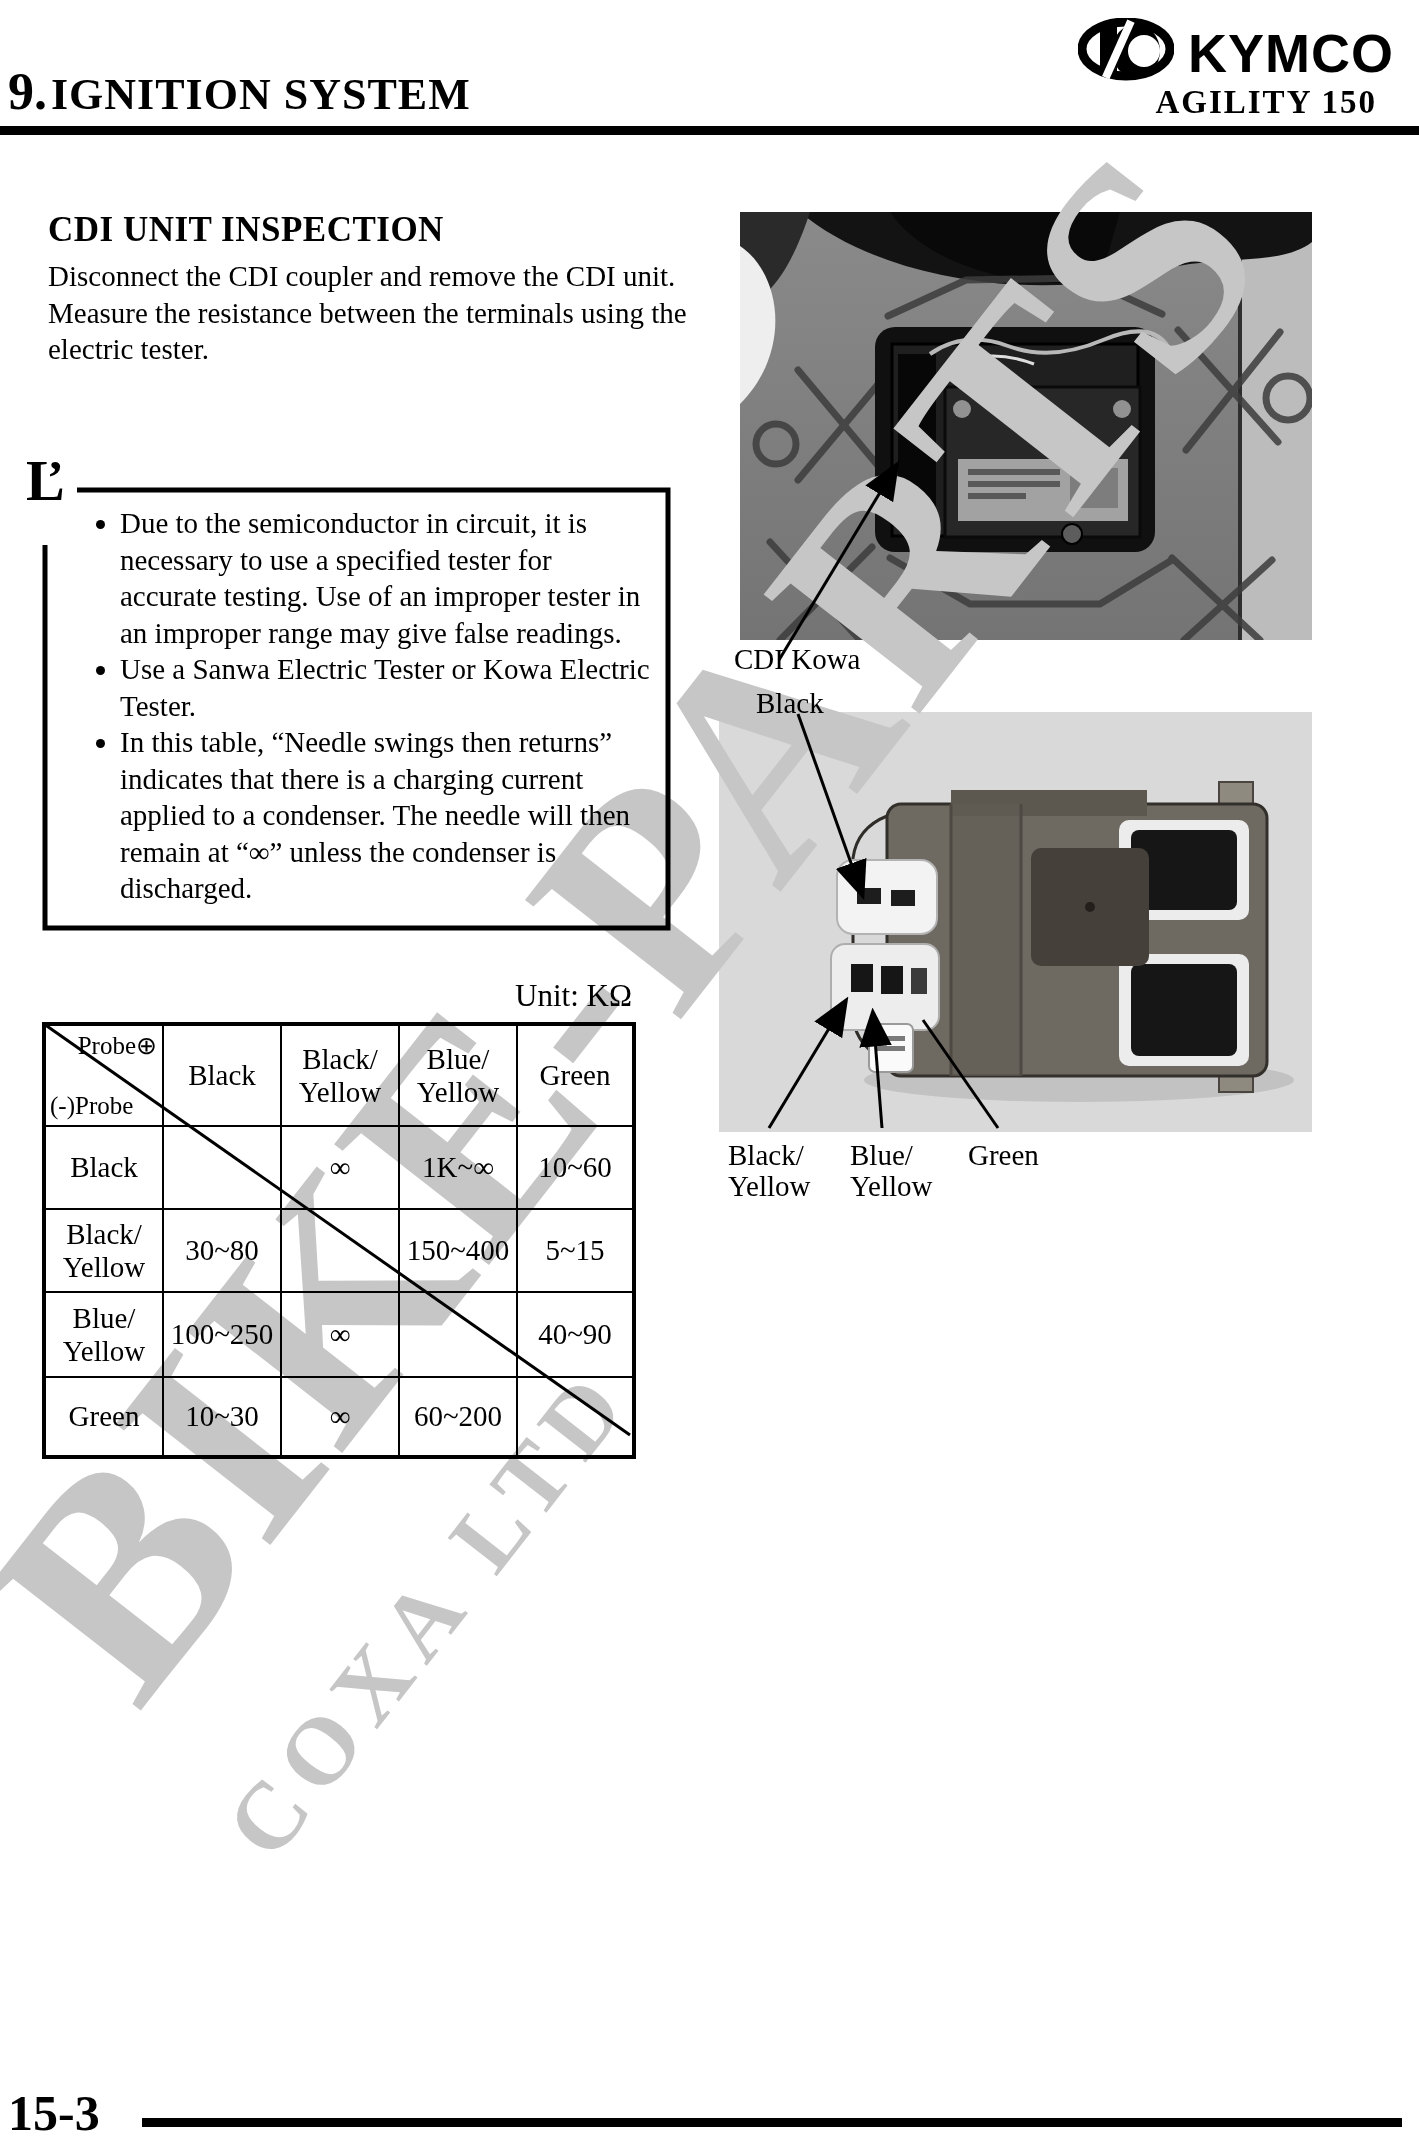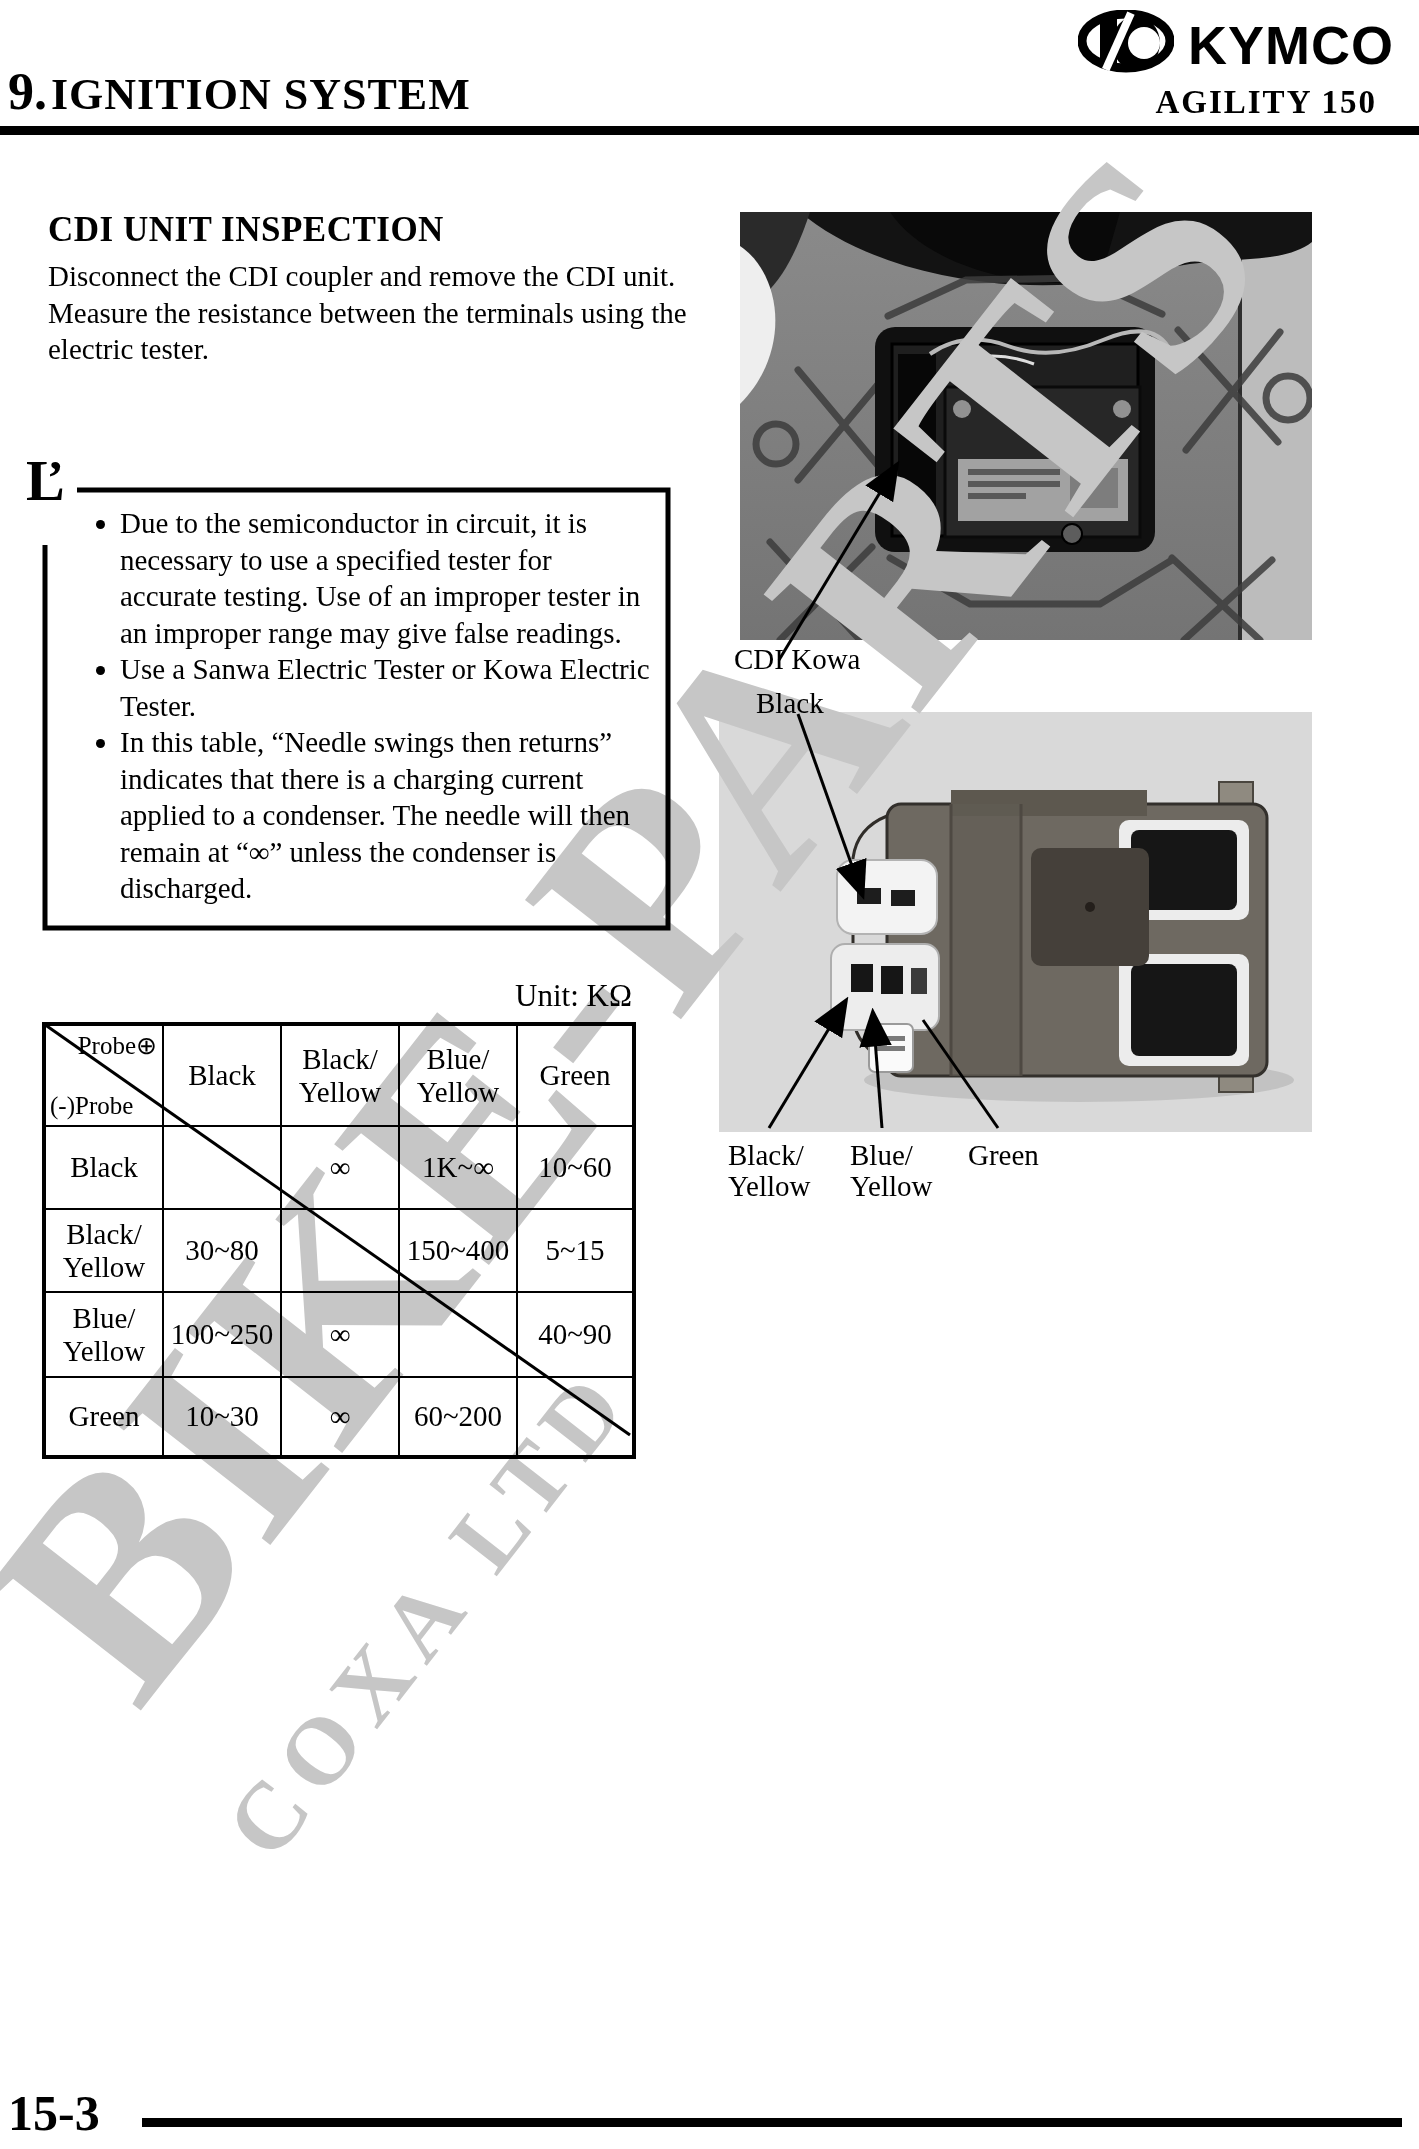--- a/index.html
+++ b/index.html
@@ -4,21 +4,21 @@
 <style>
   html,body{margin:0;padding:0;background:#fff;}
   .page{position:relative;width:1419px;height:2149px;background:#fff;overflow:hidden;
         font-family:"Liberation Serif", serif;color:#000;}
   .abs{position:absolute;}
 
   
   .chapter-title{left:8px;top:62px;font-weight:bold;white-space:nowrap;}
   .chapter-title .num{font-size:52px;}
   .chapter-title .rest{font-size:44px;letter-spacing:1px;}
-  .brand-block{left:1078px;top:10px;display:flex;align-items:center;gap:14px;}
+  .brand-block{left:1078px;top:18px;display:flex;align-items:center;gap:14px;}
   .brand-text{font-family:"Liberation Sans", sans-serif;font-weight:900;font-size:54px;
               letter-spacing:1px;}
   .model-name{right:42px;top:84px;font-size:33px;font-weight:bold;letter-spacing:2px;}
   .header-rule{left:0;top:126px;width:1419px;height:9px;background:#000;}
 
   
   .section-heading{left:48px;top:210px;font-size:35px;font-weight:bold;letter-spacing:0.5px;}
   .body-par{left:48px;top:258px;width:668px;font-size:29px;line-height:36.5px;}
   .body-par div{margin:0;}
 

